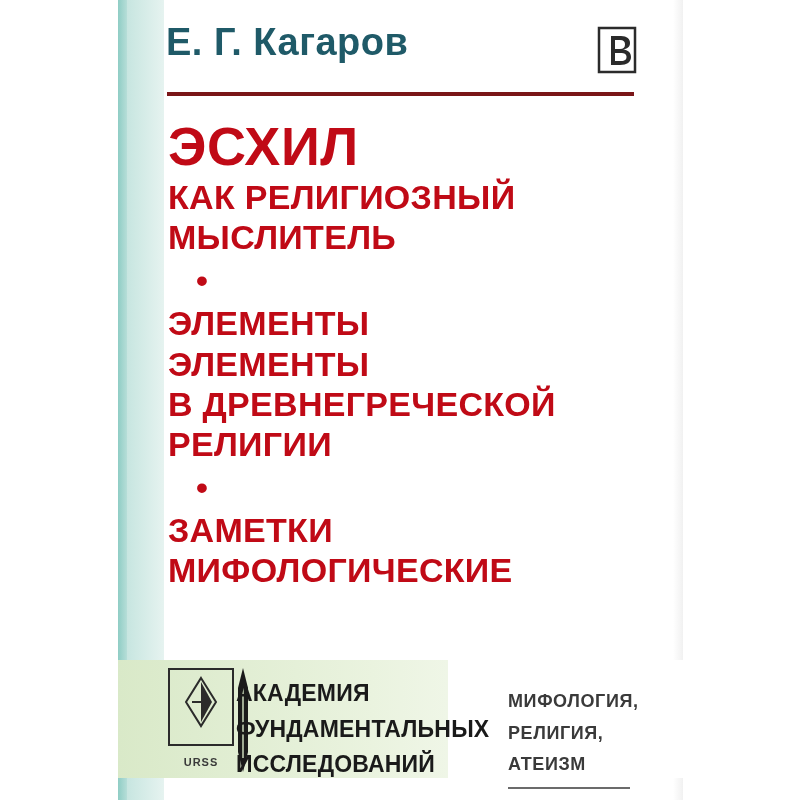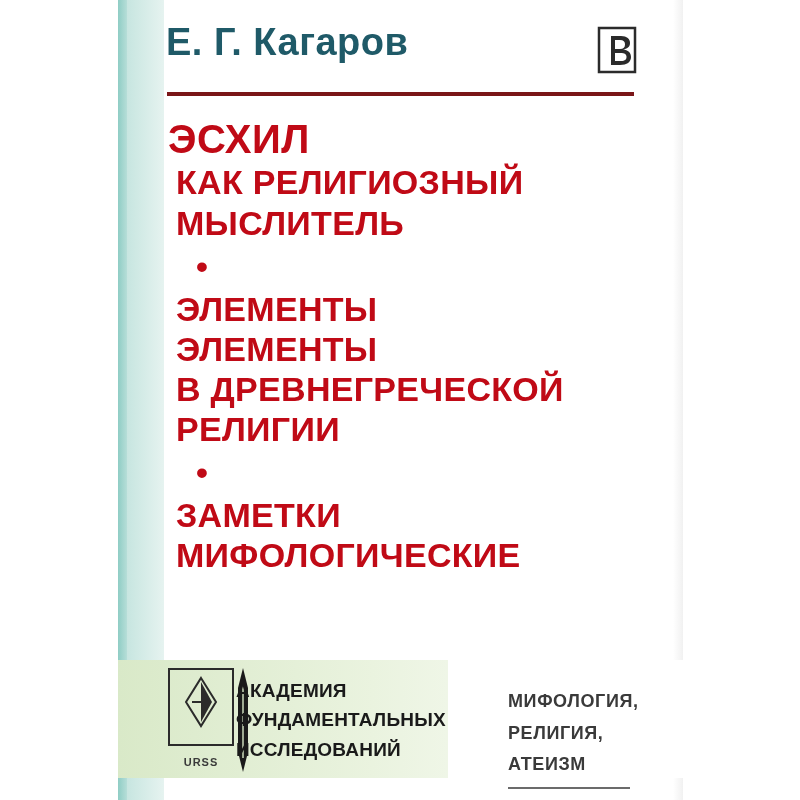--- a/index.html
+++ b/index.html
@@ -97,30 +97,29 @@
   .title-block {
     position: absolute;
     left: 50px;
     top: 118px;
     width: 500px;
     color: #c00a16;
     font-family: "Liberation Sans", sans-serif;
     font-weight: bold;
   }
   .t-main {
-    font-size: 40px;
+    font-size: 54px;
     line-height: 1.06;
     letter-spacing: 0.5px;
     margin-bottom: 2px;
   }
   .t-sub {
     font-size: 34px;
     line-height: 1.18;
     letter-spacing: 0.3px;
-    margin-left: 8px;
   }
   .dot-sep {
     font-size: 34px;
     line-height: 1.0;
     margin: 6px 0 6px 28px;
     color: #c00a16;
   }
 
   
   .footer {
@@ -162,21 +161,21 @@
   .afi {
     position: absolute;
     left: 118px;
     top: 16px;
     width: 230px;
     color: #1a1a1a;
   }
   .afi-line {
     font-family: "Liberation Sans", sans-serif;
     font-weight: bold;
-    font-size: 19px;
+    font-size: 23px;
     letter-spacing: 0.2px;
     line-height: 1.55;
     white-space: nowrap;
   }
 
   
   .pen {
     position: absolute;
     left: 114px;
     top: 6px;

